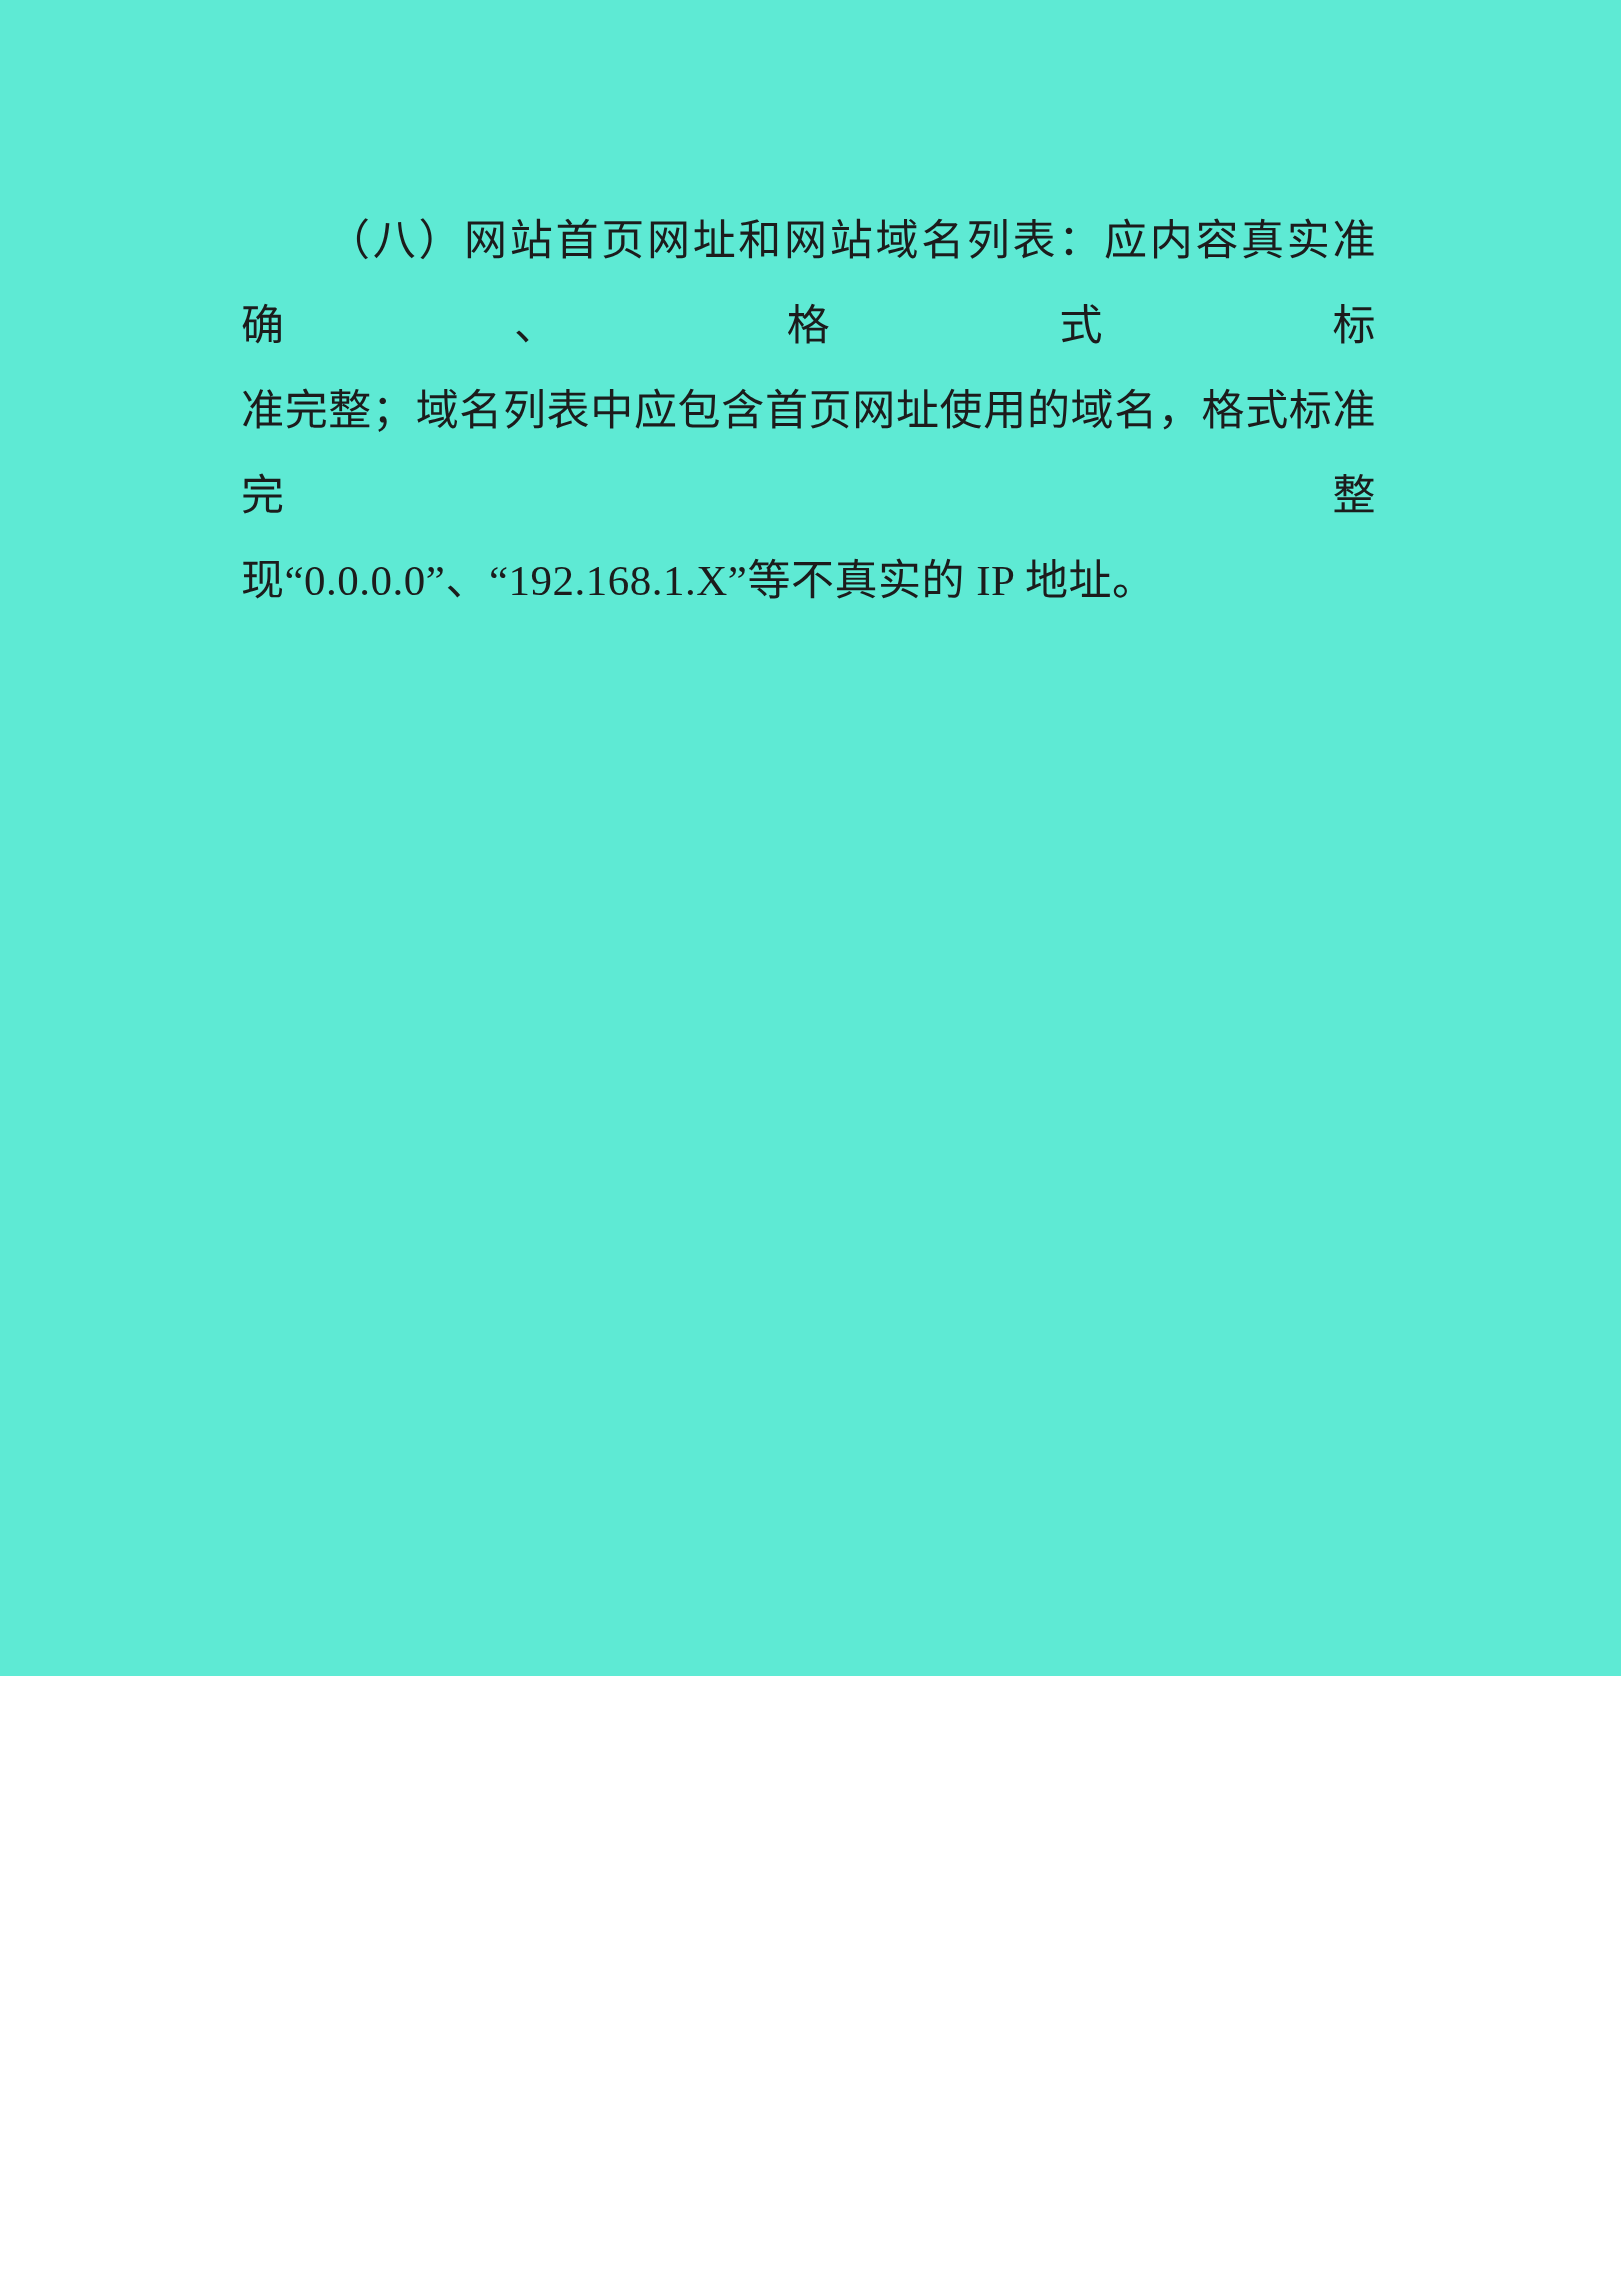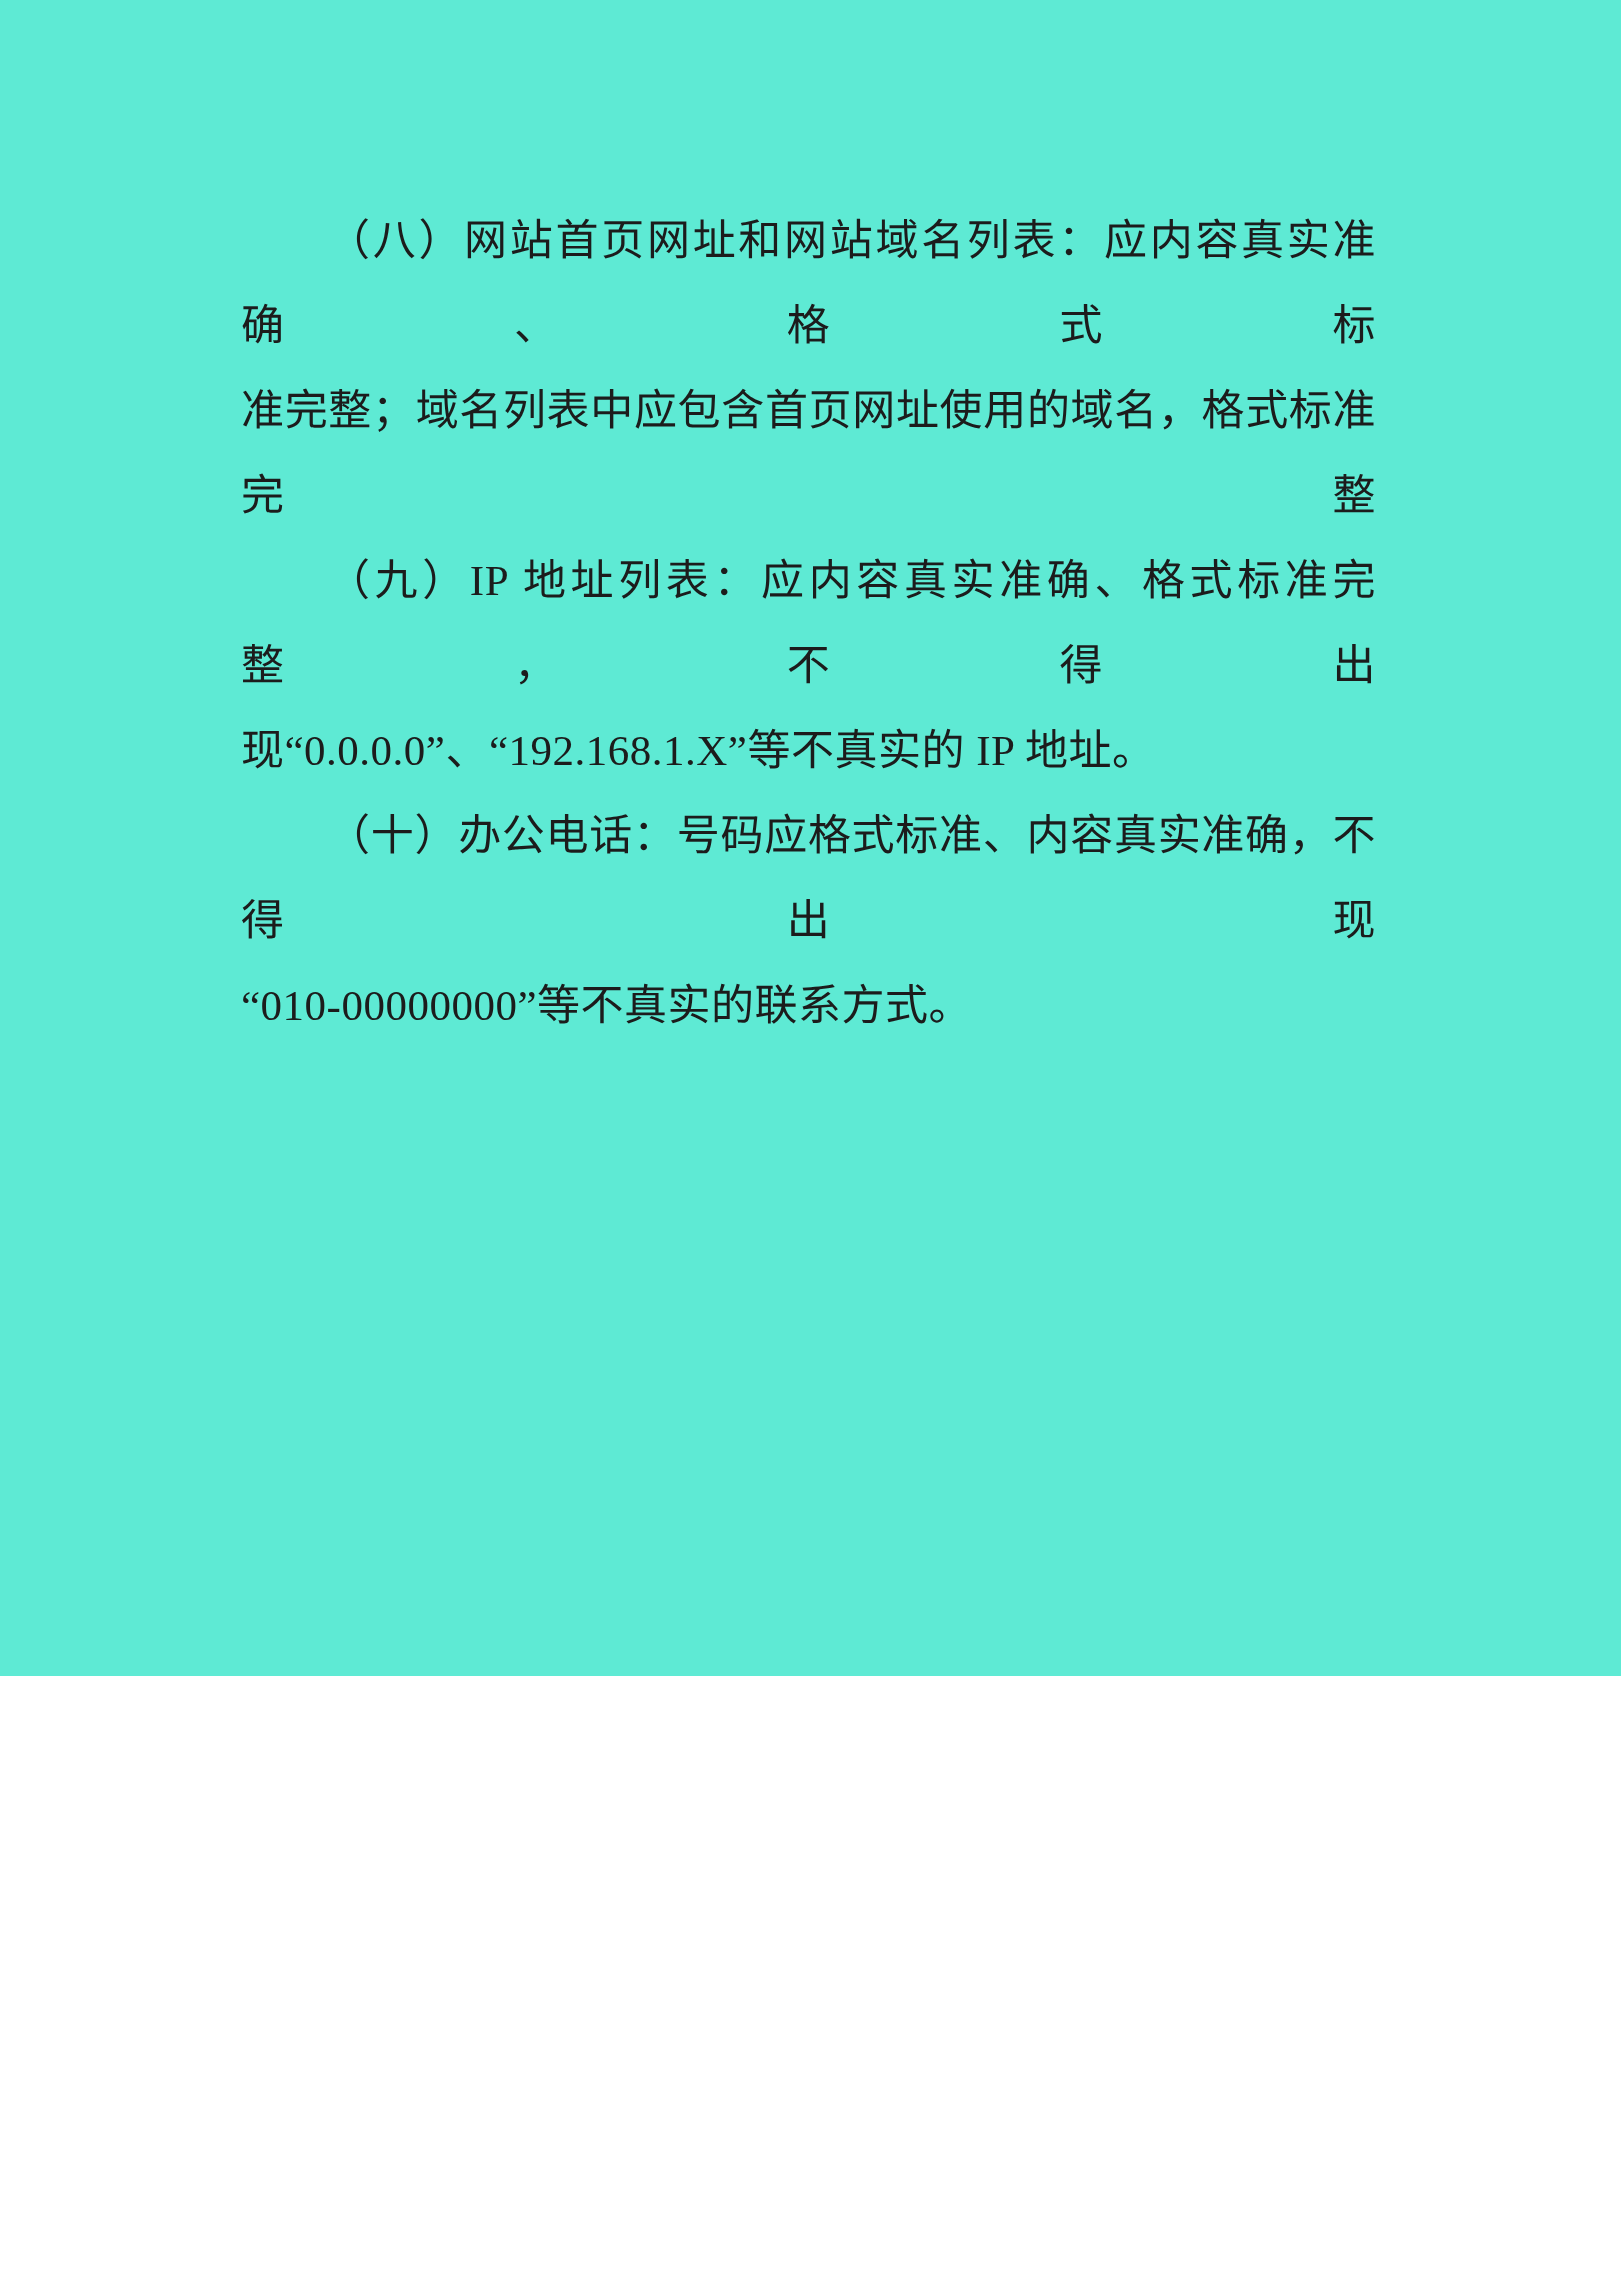--- a/index.html
+++ b/index.html
@@ -52,24 +52,19 @@
 
 <div class="page">
   <div class="doc-body">
 
     <div class="para">
       <div class="line just indent">（八）网站首页网址和网站域名列表：应内容真实准确、格式标</div>
       <div class="line just">准完整；域名列表中应包含首页网址使用的域名，格式标准完整</div>
     </div>
 
     <div class="para">
-      <div class="line just indent">（九）IP 地址列表：应内容真实准确、格式标准完整，不得出</div>
       <div class="line">现“0.0.0.0”、“192.168.1.X”等不真实的 IP 地址。</div>
     </div>
 
-    <div class="para">
-      <div class="line just indent">（十）办公电话：号码应格式标准、内容真实准确，不得出现</div>
-      <div class="line">“010-00000000”等不真实的联系方式。</div>
-    </div>
 
   </div>
 </div>
 
 
 </body></html>

